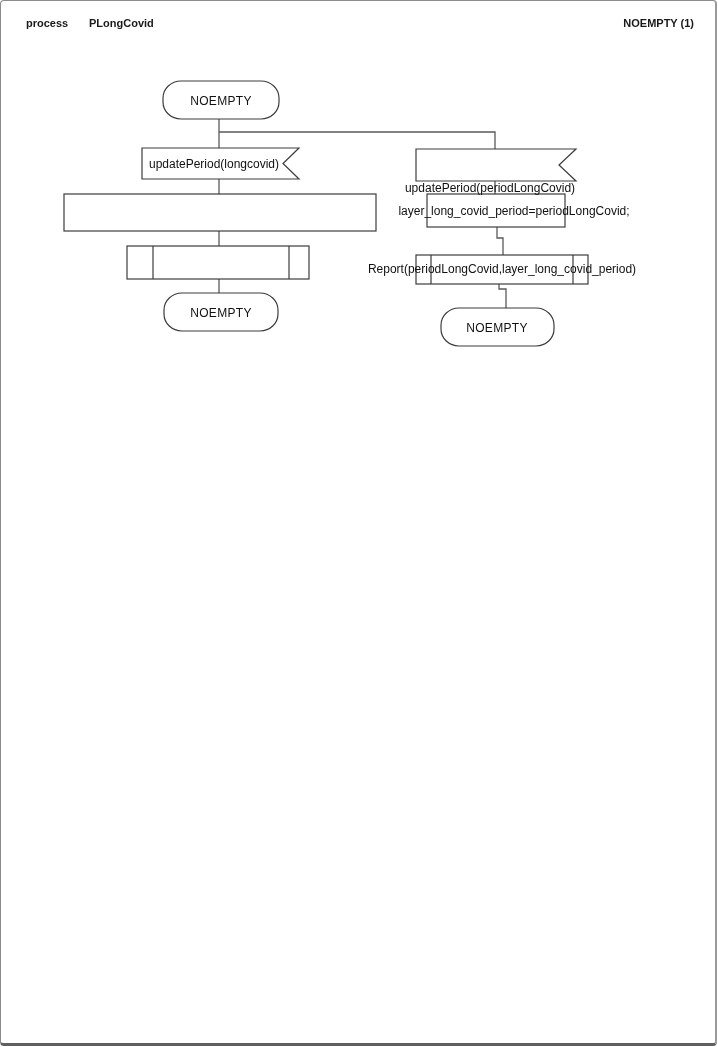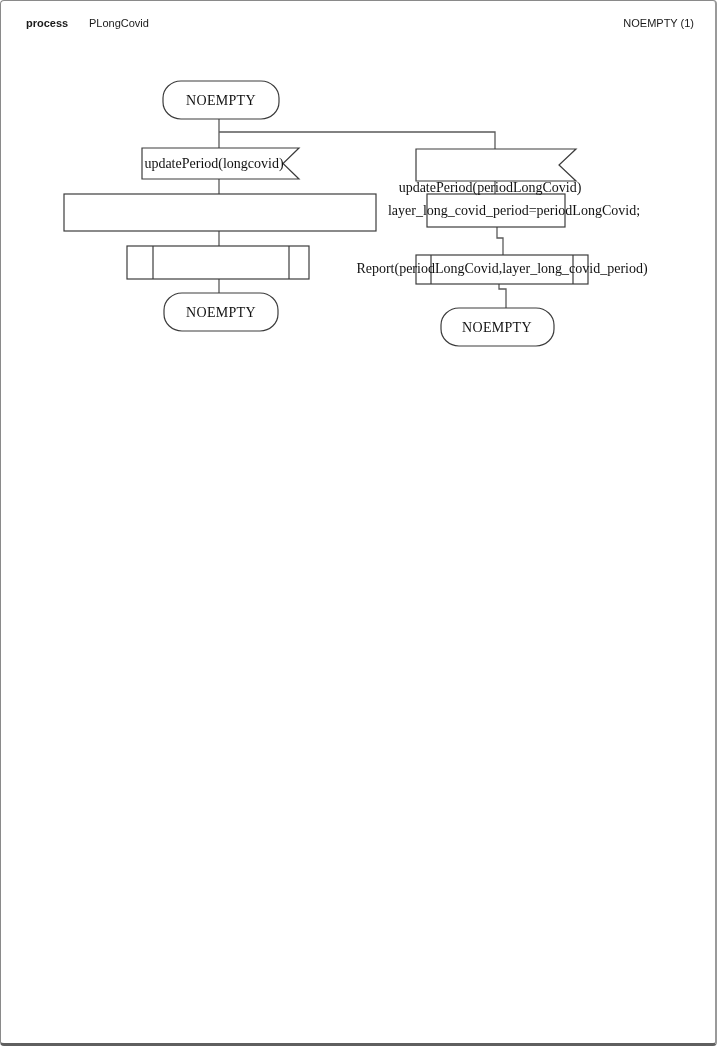--- a/index.html
+++ b/index.html
@@ -16,31 +16,31 @@
     font-family: "Liberation Sans", sans-serif;
     color: #1a1a1a;
     overflow: hidden;
     text-align: center;
   }
   .hdr-label {
     position: absolute;
     top: 16px;
     font-size: 11px;
     white-space: nowrap;
+    font-weight: bold;
   }
   .hdr-bold { font-weight: bold; }
   .diagram-svg { position: absolute; left: 0; top: 0; }
   .lbl {
     position: absolute;
     transform: translate(-50%, -50%);
     white-space: nowrap;
-    font-size: 14px;
+    font-size: 12px;
     line-height: 12px;
     color: #111;
-    font-family: Liberation Serif, serif;
   }
   .state-lbl { letter-spacing: 0.3px; }
 </style>
 </head>
 <body>
 
 <div class="page">
 
   <div class="hdr-label hdr-bold" style="left:25px;">process</div>
   <div class="hdr-label" style="left:88px;">PLongCovid</div>

